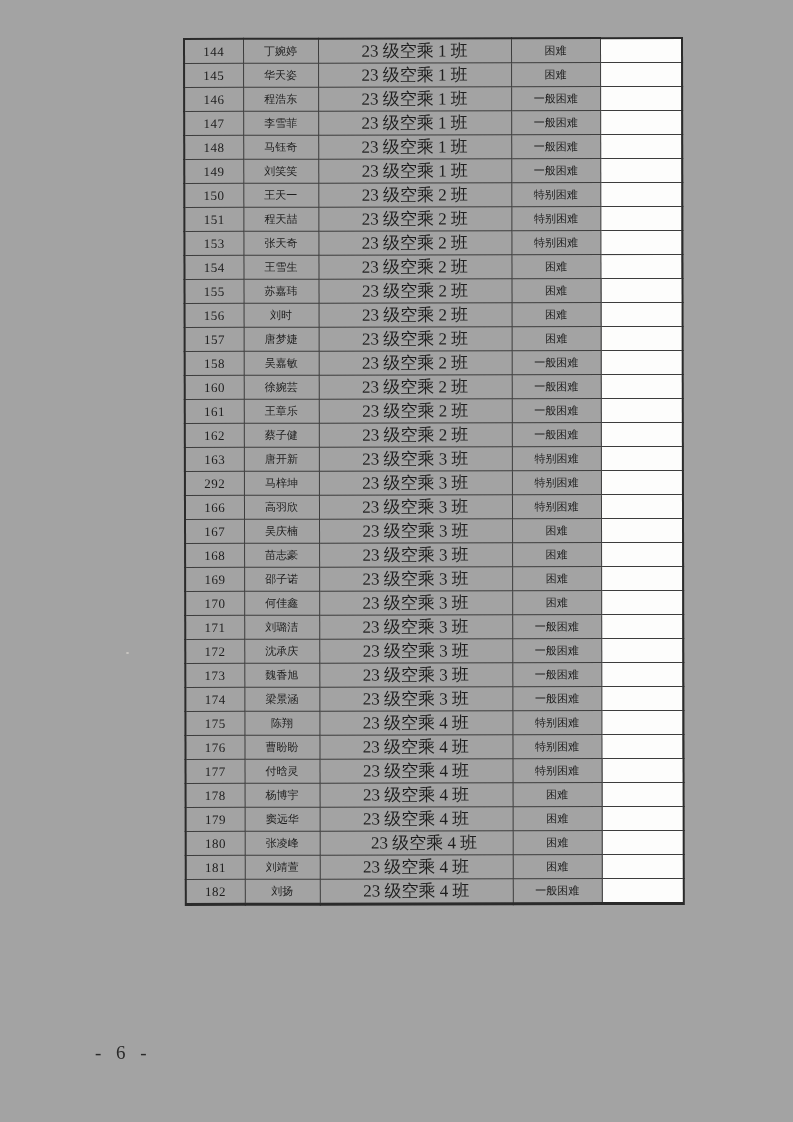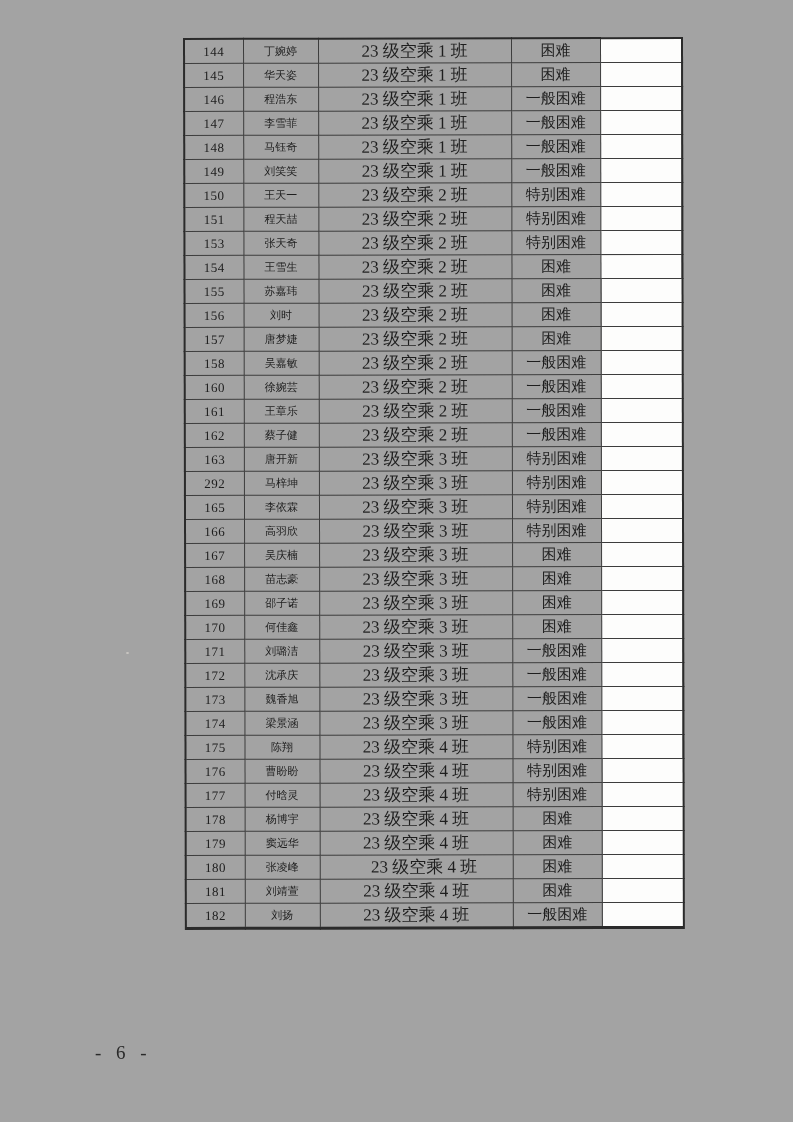--- a/index.html
+++ b/index.html
@@ -46,21 +46,21 @@
   td.name {
     font-size: 11px;
   }
   td.cls {
     font-size: 17px;
   }
   td.cls.indent {
     padding-left: 16px;
   }
   td.level {
-    font-size: 15px;
+    font-size: 11px;
   }
   td.note {
     background: #fdfdfc;
   }
   .page-number {
     position: absolute;
     left: 95px;
     top: 1042px;
     font-size: 19px;
     letter-spacing: 5px;
@@ -217,27 +217,20 @@
           <td class="note"></td>
         </tr>
         <tr>
           <td class="num">292</td>
           <td class="name">马梓坤</td>
           <td class="cls">23 级空乘 3 班</td>
           <td class="level">特别困难</td>
           <td class="note"></td>
         </tr>
         <tr>
-          <td class="num">165</td>
-          <td class="name">李依霖</td>
-          <td class="cls">23 级空乘 3 班</td>
-          <td class="level">特别困难</td>
-          <td class="note"></td>
-        </tr>
-        <tr>
           <td class="num">166</td>
           <td class="name">高羽欣</td>
           <td class="cls">23 级空乘 3 班</td>
           <td class="level">特别困难</td>
           <td class="note"></td>
         </tr>
         <tr>
           <td class="num">167</td>
           <td class="name">吴庆楠</td>
           <td class="cls">23 级空乘 3 班</td>

